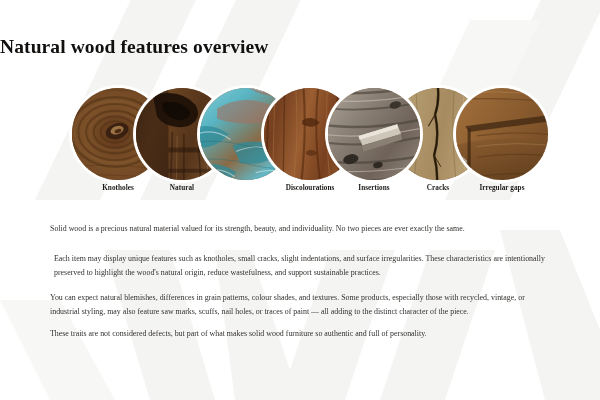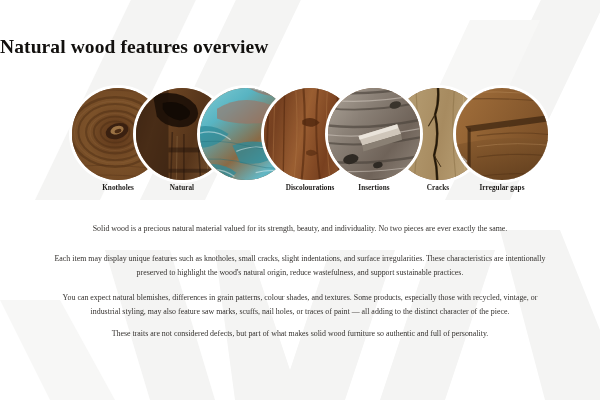--- a/index.html
+++ b/index.html
@@ -86,21 +86,20 @@
     color: #1c1a18;
     white-space: nowrap;
   }
 
   
   #body-copy {
     position: absolute;
     top: 222px;
     left: 50px;
     width: 500px;
-    text-align: center;
   }
   .para {
     font-family: "Liberation Serif", serif;
     font-size: 7.9px;
     line-height: 14px;
     color: #34312e;
     margin: 0 0 11px 0;
   }
   .para.p1 { margin-bottom: 16px; }
   .para.p2 { width: 492px; margin-left: auto; margin-right: auto; }

